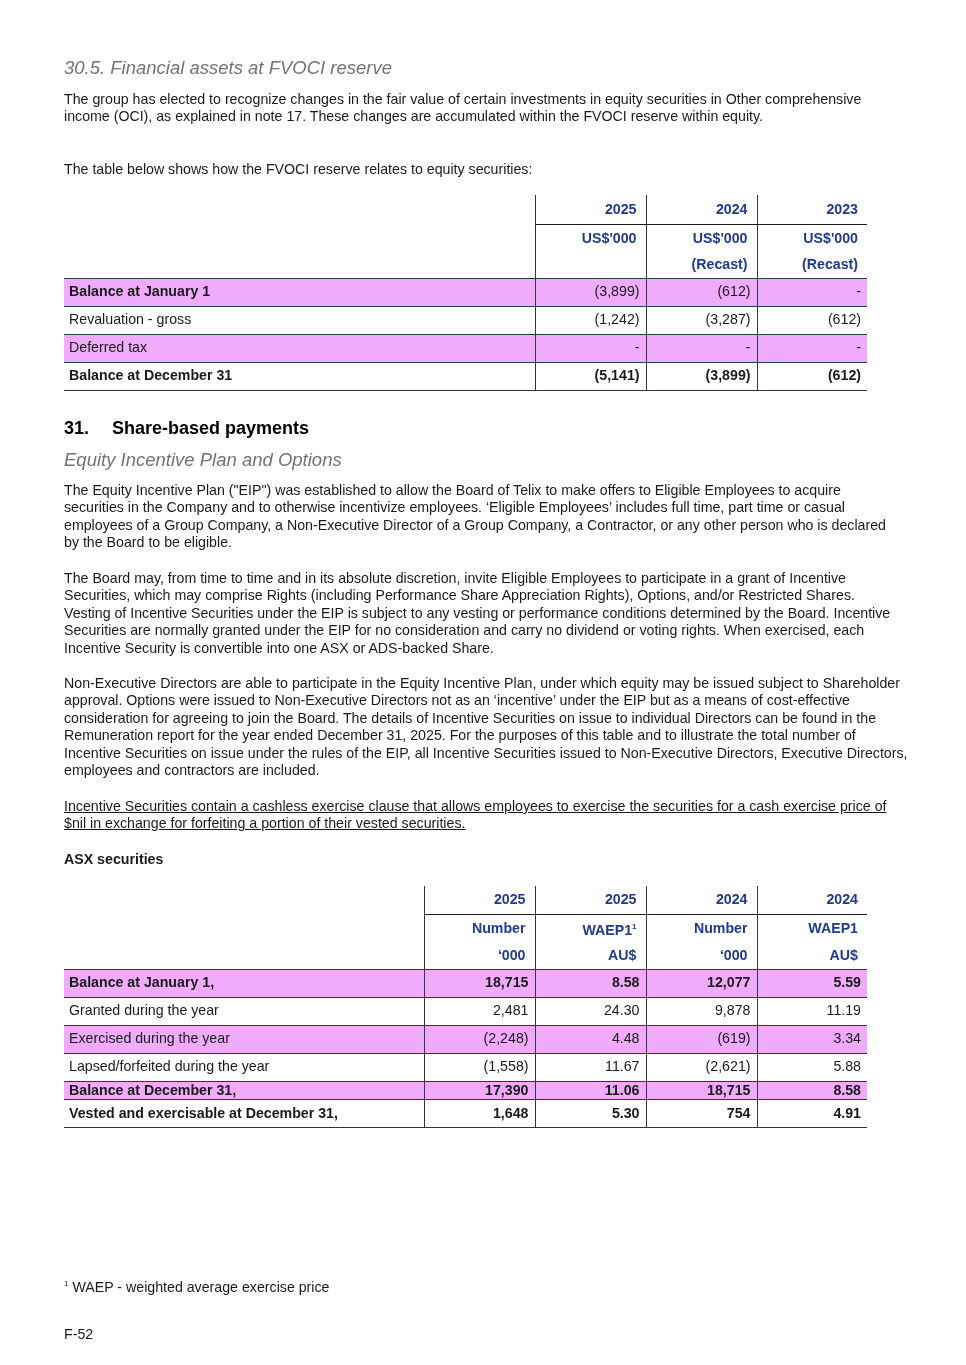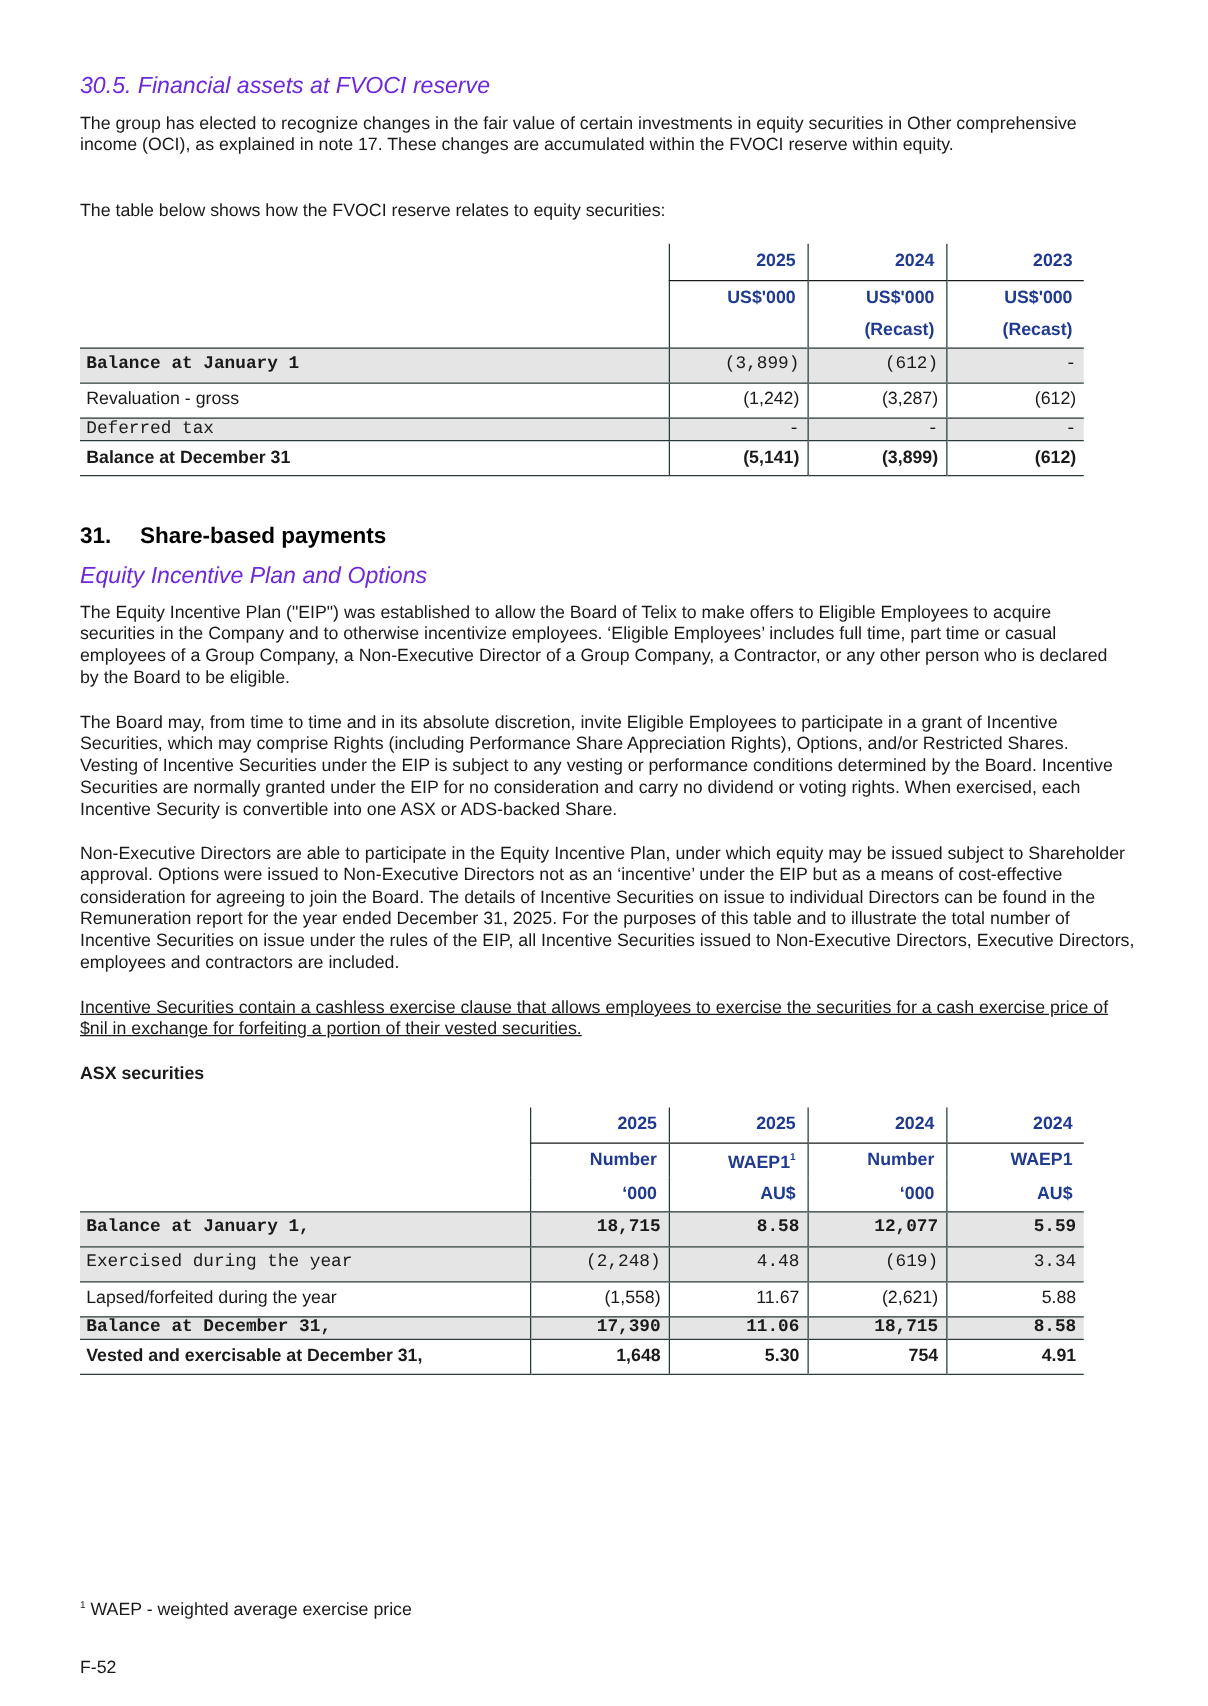--- a/index.html
+++ b/index.html
@@ -8,21 +8,21 @@
     position: relative;
     font-family: "Liberation Sans", "DejaVu Sans", sans-serif;
     color: #1a1a1a;
     font-size: 14.2px;
     line-height: 17.4px;
   }
   .abs { position: absolute; }
   .h-italic {
     font-style: italic;
     font-size: 18.5px;
-    color: #6d28d9;
+    color: #737373;
     font-weight: normal;
   }
   .h-section {
     font-size: 18px;
     font-weight: bold;
     color: #000000;
   }
   .h-section .num { display: inline-block; width: 48px; }
   p.body { width: 840px; }
   .bold-label { font-weight: bold; font-size: 14.2px; }
@@ -39,21 +39,21 @@
   table.fin td.lbl { text-align: left; padding-left: 5px; }
   table.fin .hdr td {
     color: #1f3a8f;
     font-weight: bold;
     text-align: right;
     padding-right: 9px;
   }
   table.fin .hdr td.blank { border-left: none; }
   table.fin td.vl { border-left: 1.6px solid #2a3a3a; padding-left: 10px; }
   table.fin tr.row td { border-bottom: 1.6px solid #2a3a3a; }
-  table.fin tr.row.shade td { background: #e5e5e5; font-family: Liberation Mono, monospace; }
+  table.fin tr.row.shade td { background: #f0abfc; }
   table.fin tr.row.bold td { font-weight: bold; }
   table.fin tr.first td { border-top: 1.6px solid #2a3a3a; }
   .hdr-top td.line { border-bottom: 1.6px solid #1a1a1a; }
   sup.fn { font-size: 8px; vertical-align: 6px; }
 </style>
 </head>
 <body>
 
 <div class="abs h-italic" style="left:64px; top:59px;">30.5. Financial assets at FVOCI reserve</div>
 <p class="abs body" style="left:64px; top:91px;">The group has elected to recognize changes in the fair value of certain investments in equity securities in Other comprehensive income (OCI), as explained in note 17. These changes are accumulated within the FVOCI reserve within equity.</p>
@@ -90,21 +90,21 @@
     <td class="num vl">(3,899)</td>
     <td class="num vl">(612)</td>
     <td class="num vl">-</td>
   </tr>
   <tr class="row" style="height:28px;">
     <td class="lbl">Revaluation - gross</td>
     <td class="num vl">(1,242)</td>
     <td class="num vl">(3,287)</td>
     <td class="num vl">(612)</td>
   </tr>
-  <tr class="row shade" style="height:18px;">
+  <tr class="row shade" style="height:28px;">
     <td class="lbl">Deferred tax</td>
     <td class="num vl">-</td>
     <td class="num vl">-</td>
     <td class="num vl">-</td>
   </tr>
   <tr class="row bold" style="height:28px;">
     <td class="lbl">Balance at December 31</td>
     <td class="num vl">(5,141)</td>
     <td class="num vl">(3,899)</td>
     <td class="num vl">(612)</td>
@@ -154,20 +154,27 @@
     <td class="vl">‘000</td>
     <td class="vl">AU$</td>
   </tr>
   <tr class="row shade bold first" style="height:28px;">
     <td class="lbl">Balance at January 1,</td>
     <td class="num vl">18,715</td>
     <td class="num vl">8.58</td>
     <td class="num vl">12,077</td>
     <td class="num vl">5.59</td>
   </tr>
+  <tr class="row" style="height:28px;">
+    <td class="lbl">Granted during the year</td>
+    <td class="num vl">2,481</td>
+    <td class="num vl">24.30</td>
+    <td class="num vl">9,878</td>
+    <td class="num vl">11.19</td>
+  </tr>
   <tr class="row shade" style="height:28px;">
     <td class="lbl">Exercised during the year</td>
     <td class="num vl">(2,248)</td>
     <td class="num vl">4.48</td>
     <td class="num vl">(619)</td>
     <td class="num vl">3.34</td>
   </tr>
   <tr class="row" style="height:28px;">
     <td class="lbl">Lapsed/forfeited during the year</td>
     <td class="num vl">(1,558)</td>

